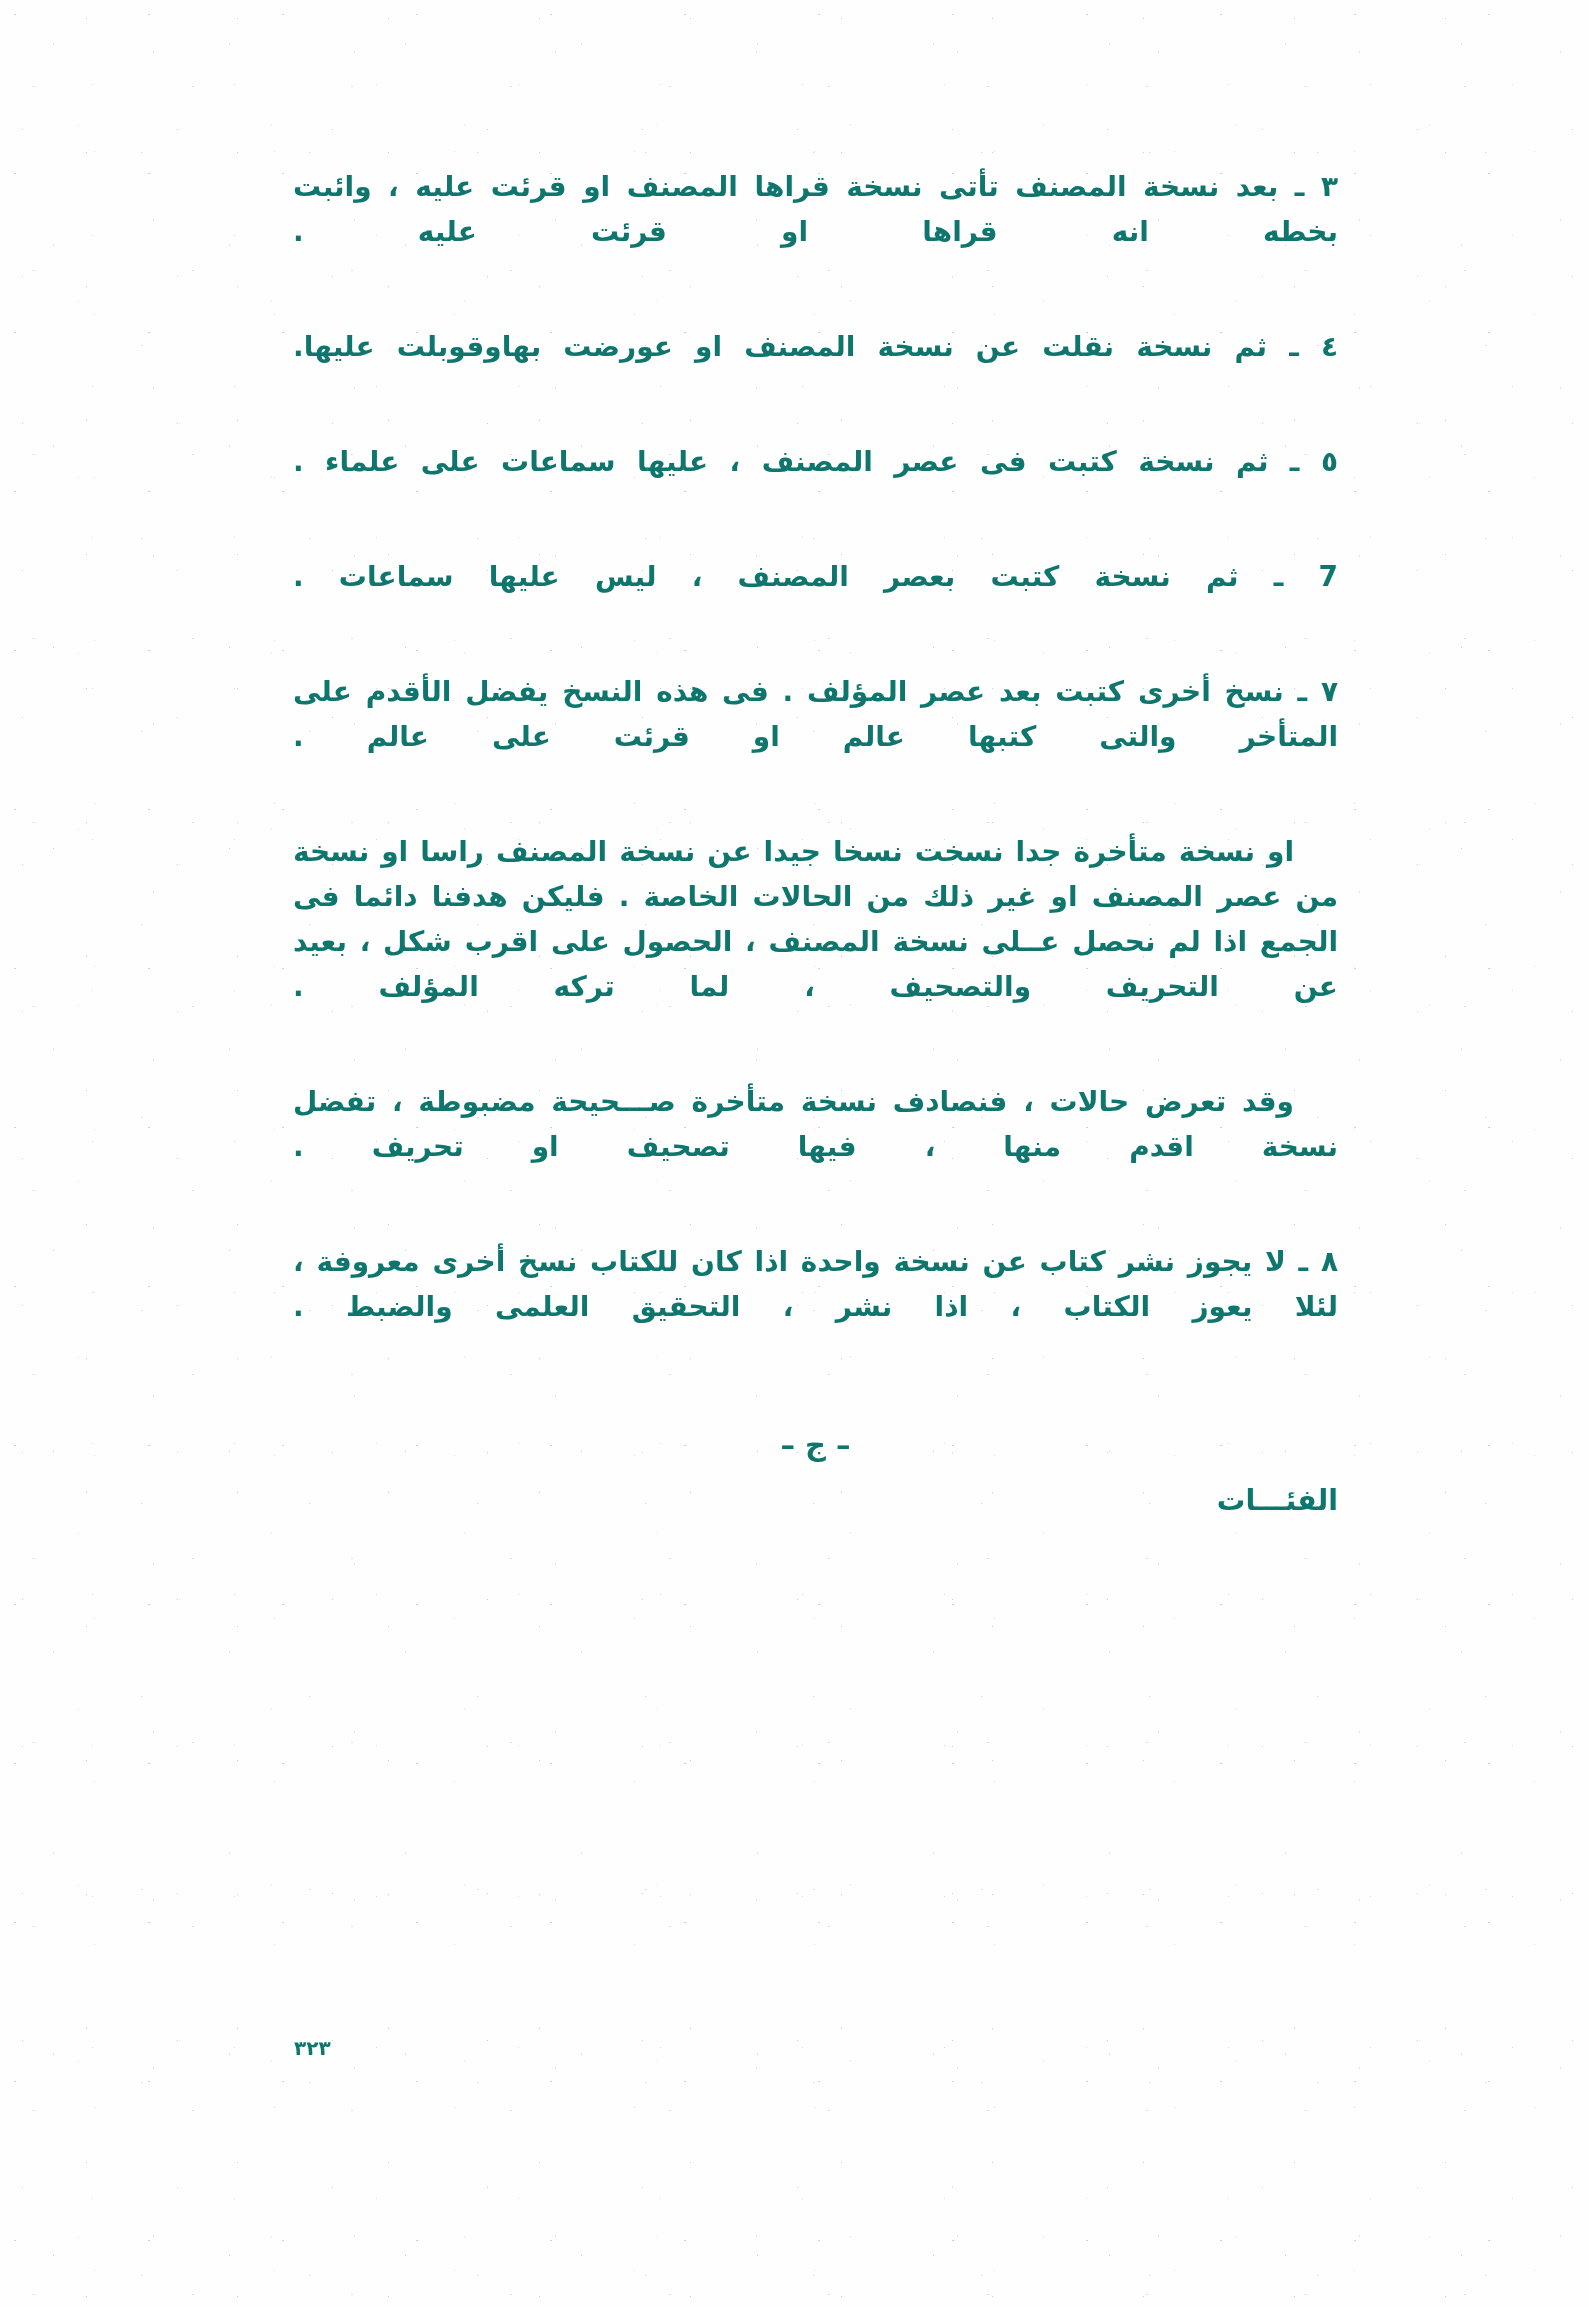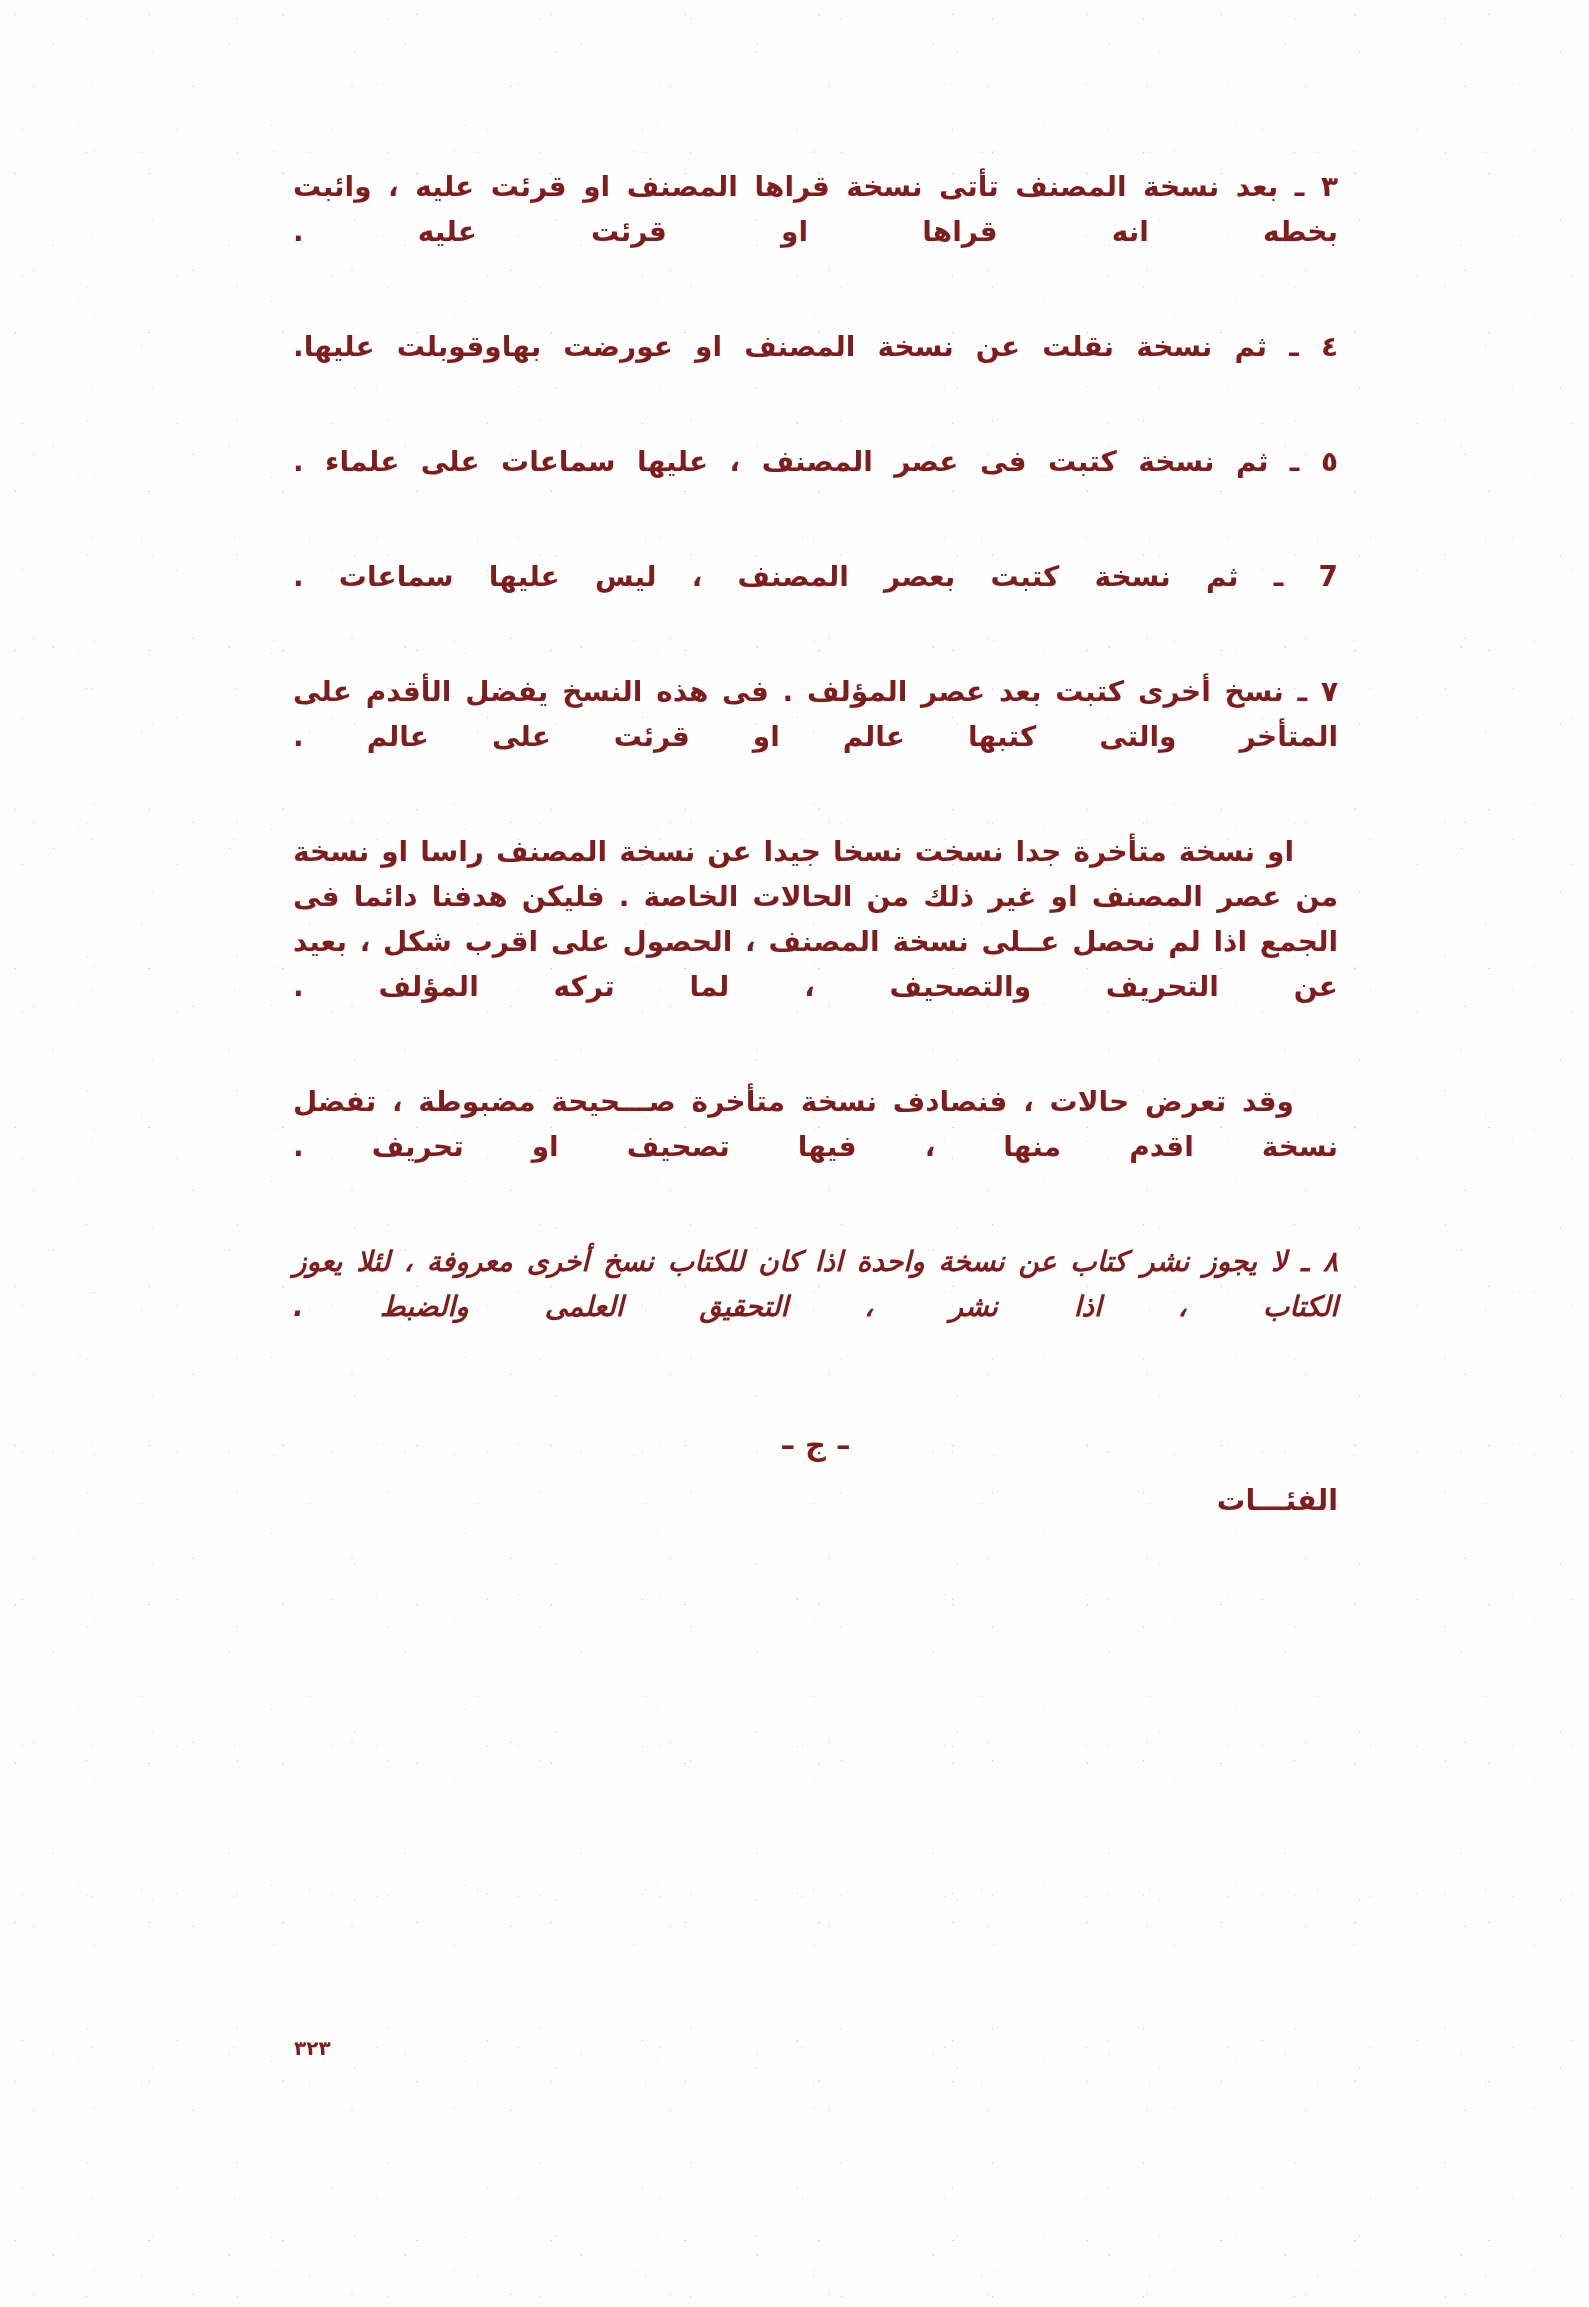--- a/index.html
+++ b/index.html
@@ -8,21 +8,21 @@
     padding: 0;
     background: #ffffff;
   }
   .page {
     position: relative;
     width: 1590px;
     height: 2307px;
     background: #fefefe;
     overflow: hidden;
     font-family: "DejaVu Sans", "Liberation Sans", sans-serif;
-    color: #7f1d1d;
+    color: #0f766e;
     -webkit-font-smoothing: none;
   }
   
   .grain {
     position: absolute;
     inset: 0;
     pointer-events: none;
     opacity: 0.5;
     background-image:
       radial-gradient(circle at 12% 9%,  rgba(0,0,0,.45) 0.5px, transparent 0.8px),
@@ -65,21 +65,21 @@
   .item::after,
   .para::after {
     content: "";
     display: inline-block;
     width: 100%;
   }
   .para {
     text-indent: 44px;
   }
   .para.noindent { text-indent: 0; }
-  .loose { margin-bottom: 35px; font-style: italic; }
+  .loose { margin-bottom: 35px; }
 
   .section-head {
     margin: 49px 0 0 0;
     text-align: center;
     font-size: 29px;
     line-height: 44px;
     font-weight: 700;
     letter-spacing: 1.7px;
   }
   .section-title {

